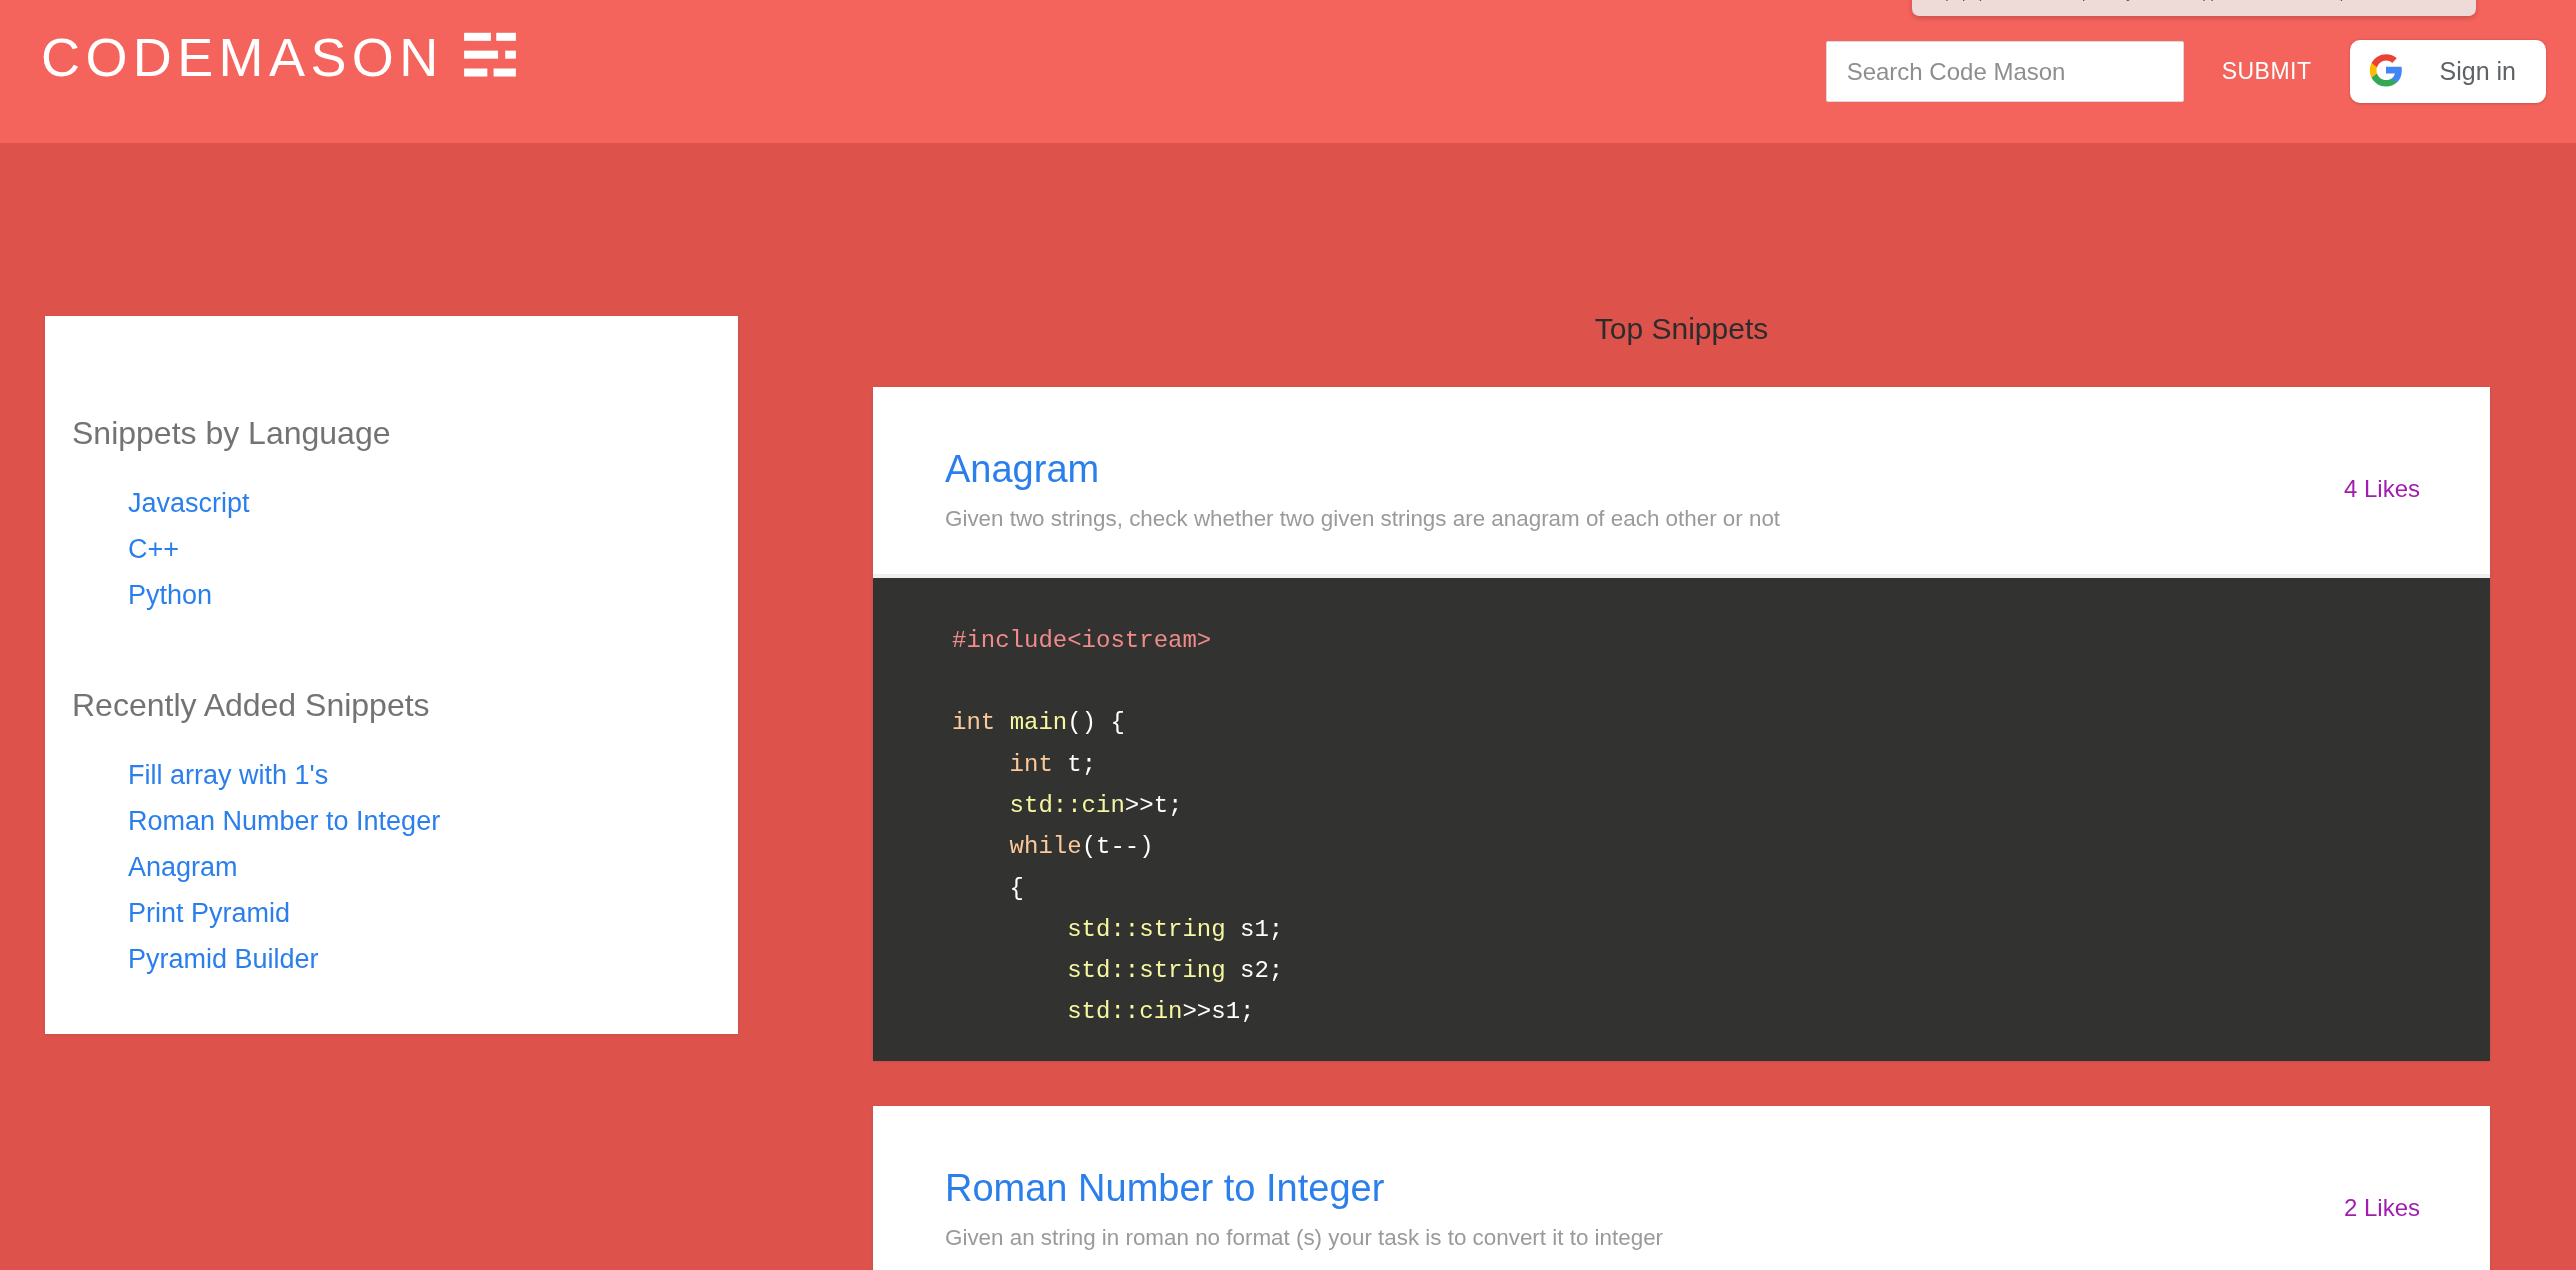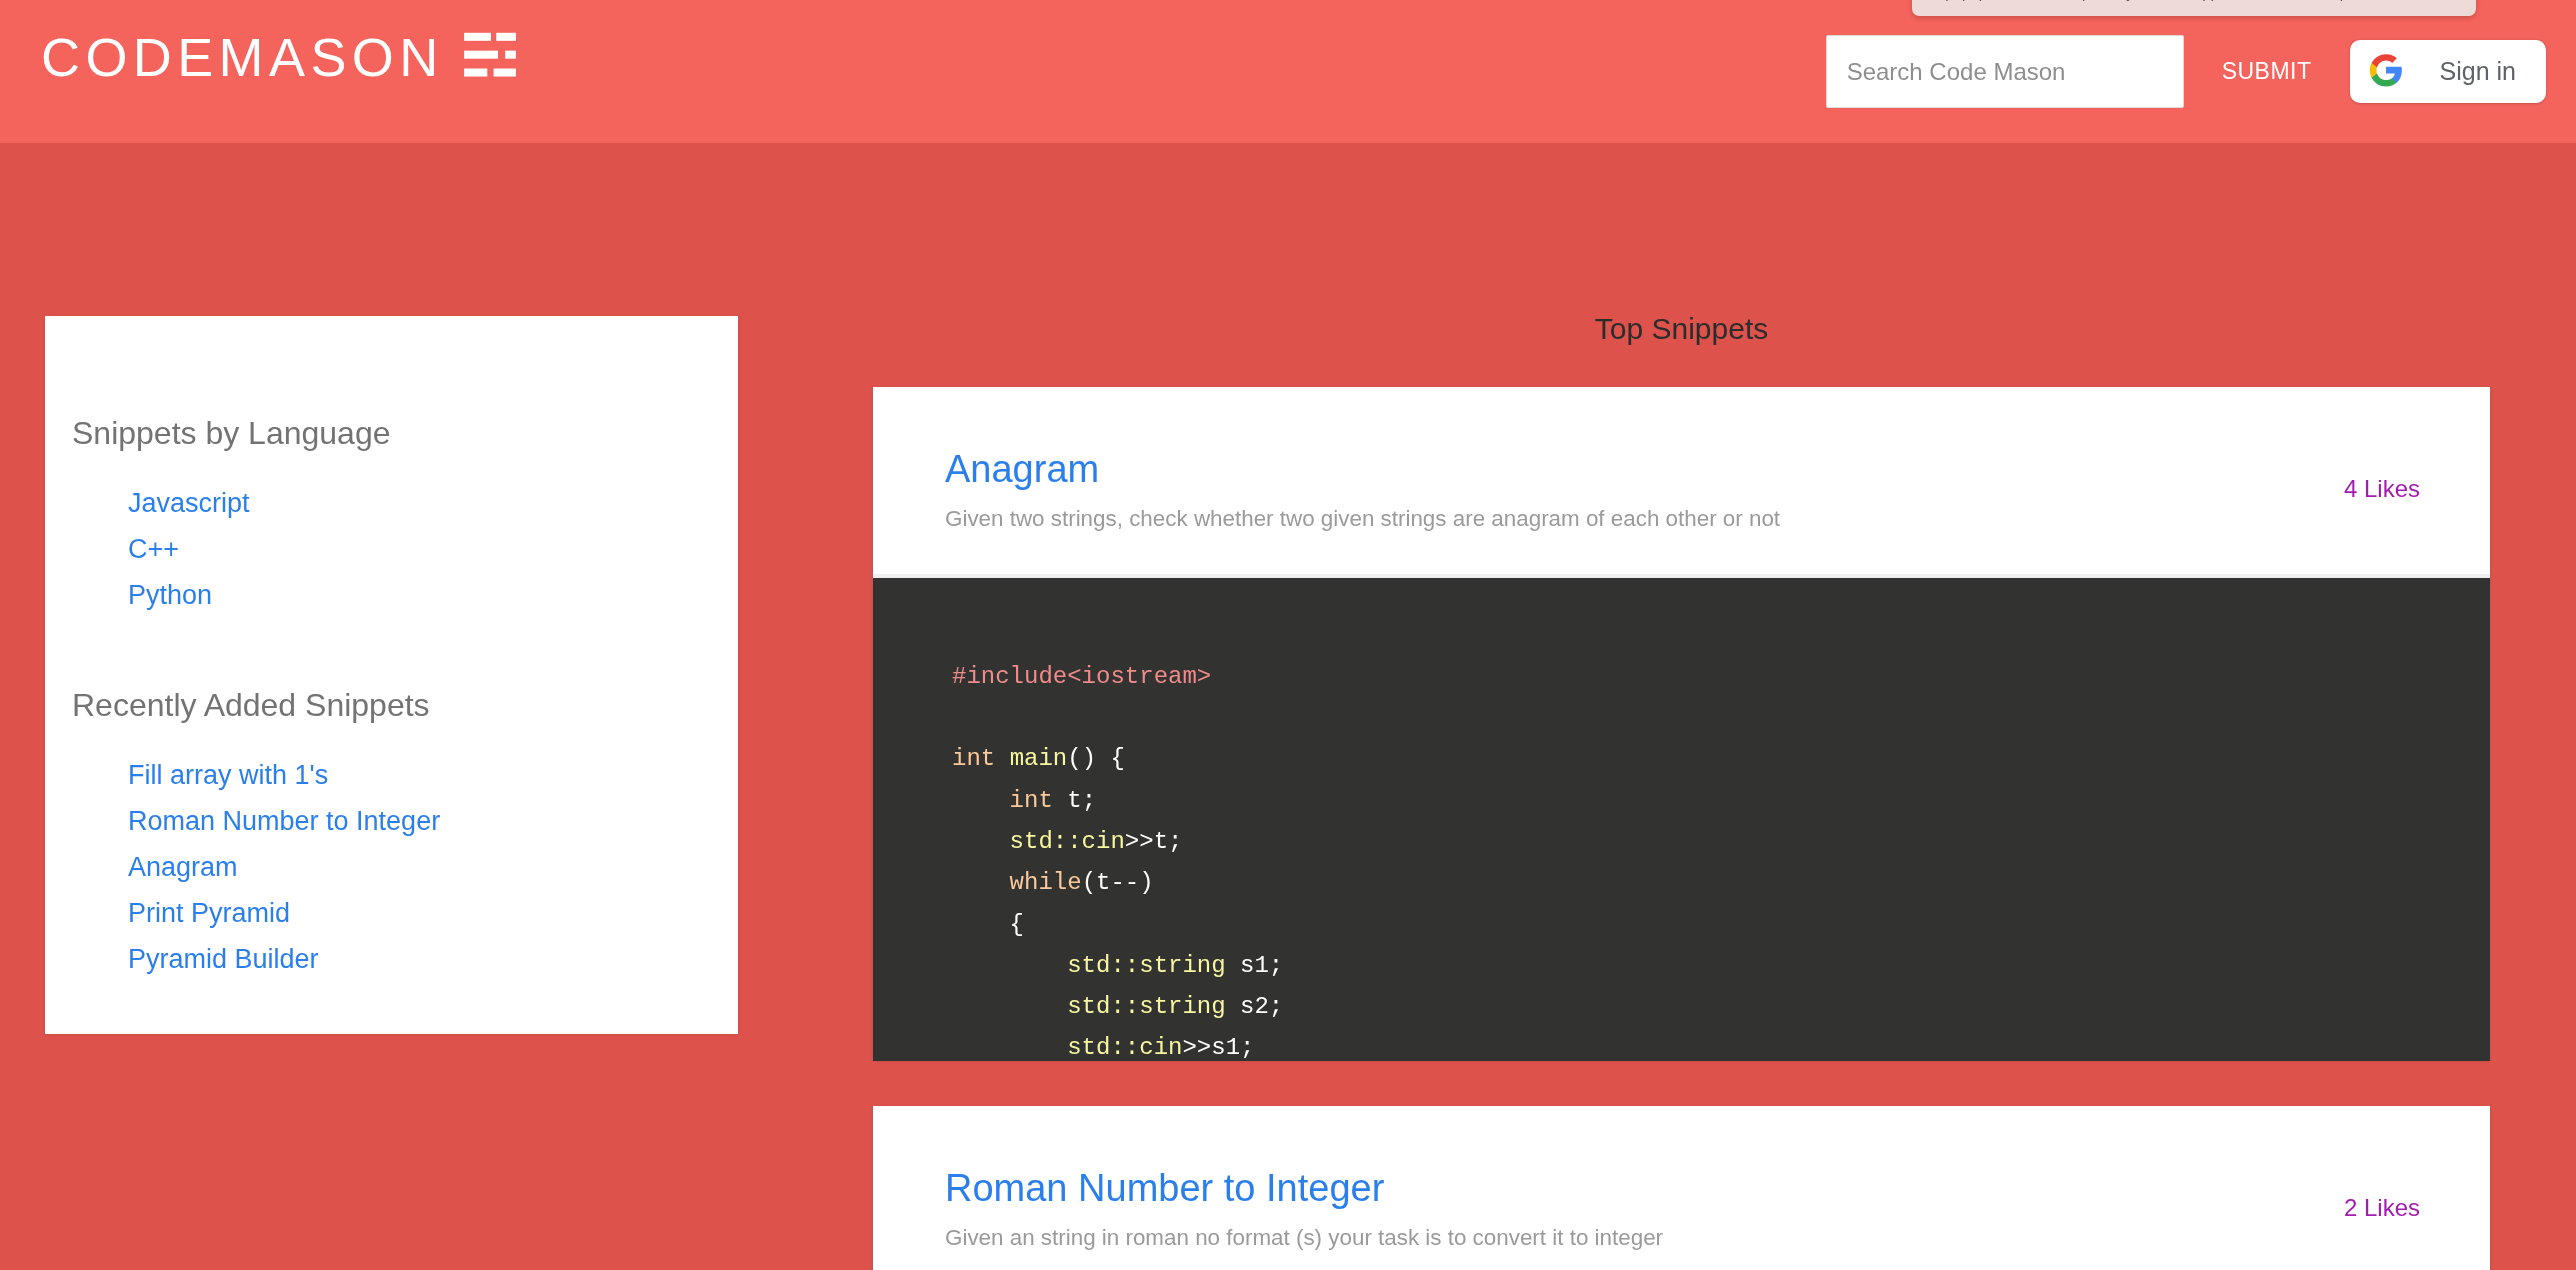--- a/index.html
+++ b/index.html
@@ -72,21 +72,21 @@
     position: absolute;
     right: 30px;
     top: 0;
     height: 143px;
     display: flex;
     align-items: center;
     gap: 0;
   }
   .search-input {
     width: 358px;
-    height: 73px;
+    height: 61px;
     background: #ffffff;
     border: 0.9px solid #ddd9d8;
     border-radius: 1.8px;
     padding: 0 20px;
     font-family: "Liberation Sans", sans-serif;
     font-size: 24px;
     color: #a21caf;
     outline: none;
   }
   .search-input::placeholder { color: #8e8e8e; }
@@ -203,21 +203,21 @@
     color: #a21caf;
     white-space: nowrap;
   }
 
   .code-sep {
     height: 3.6px;
     background: #efefef;
   }
   .code-block {
     background: #323330;
-    padding: 78px 0 0 79px;
+    padding: 42px 0 0 79px;
     font-family: "Liberation Mono", monospace;
     font-size: 24px;
     line-height: 1.72;
     white-space: pre;
     color: #f8f8f2;
     height: 502px;
     overflow: hidden;
   }
   .tok-pre  { color: #f08b8b; }
   .tok-kw   { color: #fbc99b; }

